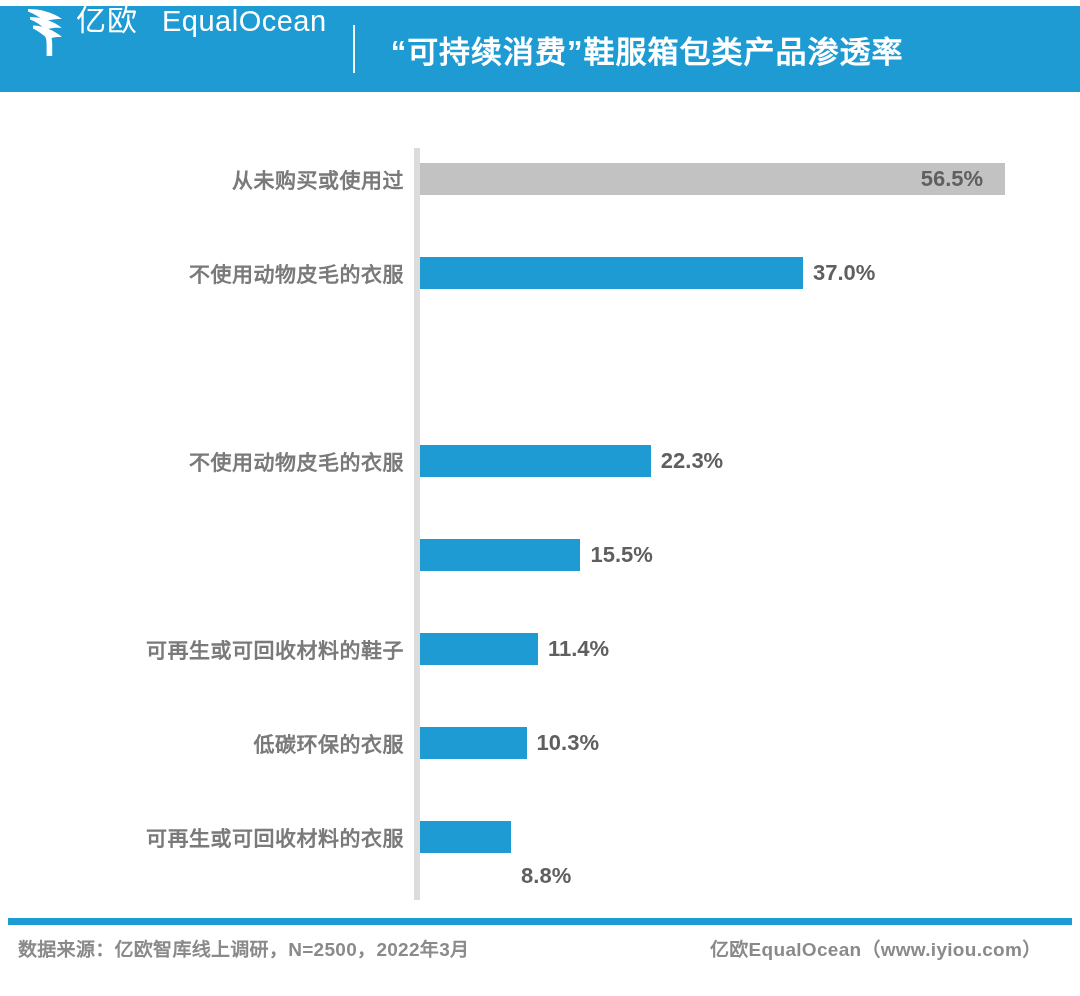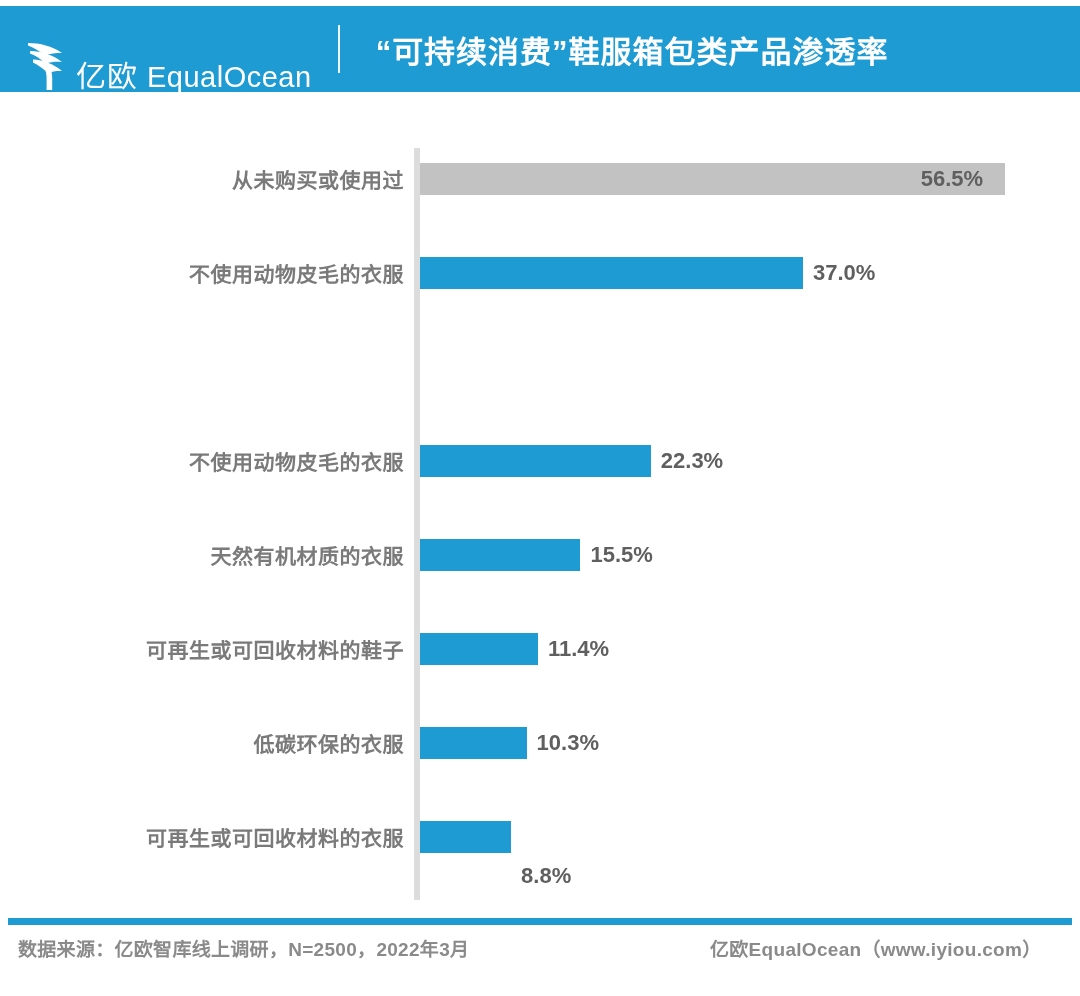--- a/index.html
+++ b/index.html
@@ -27,21 +27,21 @@
     top: 6px;
     width: 1080px;
     height: 86px;
     background: #1f9bd3;
     display: flex;
     align-items: center;
   }
 
   .logo-block {
     display: flex;
-    align-items: flex-end;
+    align-items: flex-start;
     margin-left: 26px;
     height: 100%;
   }
 
   .logo-mark {
     width: 44px;
     height: 52px;
     flex: 0 0 auto;
     margin-right: 6px;
   }
@@ -59,21 +59,21 @@
     color: #ffffff;
     line-height: 1;
   }
 
   .logo-en {
     font-size: 29px;
     font-weight: 300;
     letter-spacing: 0.5px;
     color: #ffffff;
     line-height: 1;
-    margin-left: 9px;
+    margin-left: 24px;
   }
 
   .header-divider {
     width: 2px;
     height: 48px;
     background: #ffffff;
     opacity: 0.92;
     margin-left: 26px;
     margin-right: 0px;
     flex: 0 0 auto;
@@ -243,21 +243,20 @@
           <div class="row-label">不使用动物皮毛的衣服</div>
           <div class="bar" style="left: 420px; width: 382.95px; background: rgb(31, 155, 211);"></div>
           <div class="bar-value outside" style="left: 812.95px;">37.0%</div>
         </div>
         <div class="row" style="top: 353px;">
           <div class="row-label">不使用动物皮毛的衣服</div>
           <div class="bar" style="left: 420px; width: 230.805px; background: rgb(31, 155, 211);"></div>
           <div class="bar-value outside" style="left: 660.805px;">22.3%</div>
         </div>
         <div class="row" style="top: 447px;">
-          <div class="row-label">天然有机材质的衣服</div>
           <div class="bar" style="left: 420px; width: 160.425px; background: rgb(31, 155, 211);"></div>
           <div class="bar-value outside" style="left: 590.425px; text-align: center;">15.5%</div>
         </div>
         <div class="row" style="top: 541px;">
           <div class="row-label">可再生或可回收材料的鞋子</div>
           <div class="bar" style="left: 420px; width: 117.99px; background: rgb(31, 155, 211);"></div>
           <div class="bar-value outside" style="left: 547.99px;">11.4%</div>
         </div>
         <div class="row" style="top: 635px;">
           <div class="row-label">低碳环保的衣服</div>

